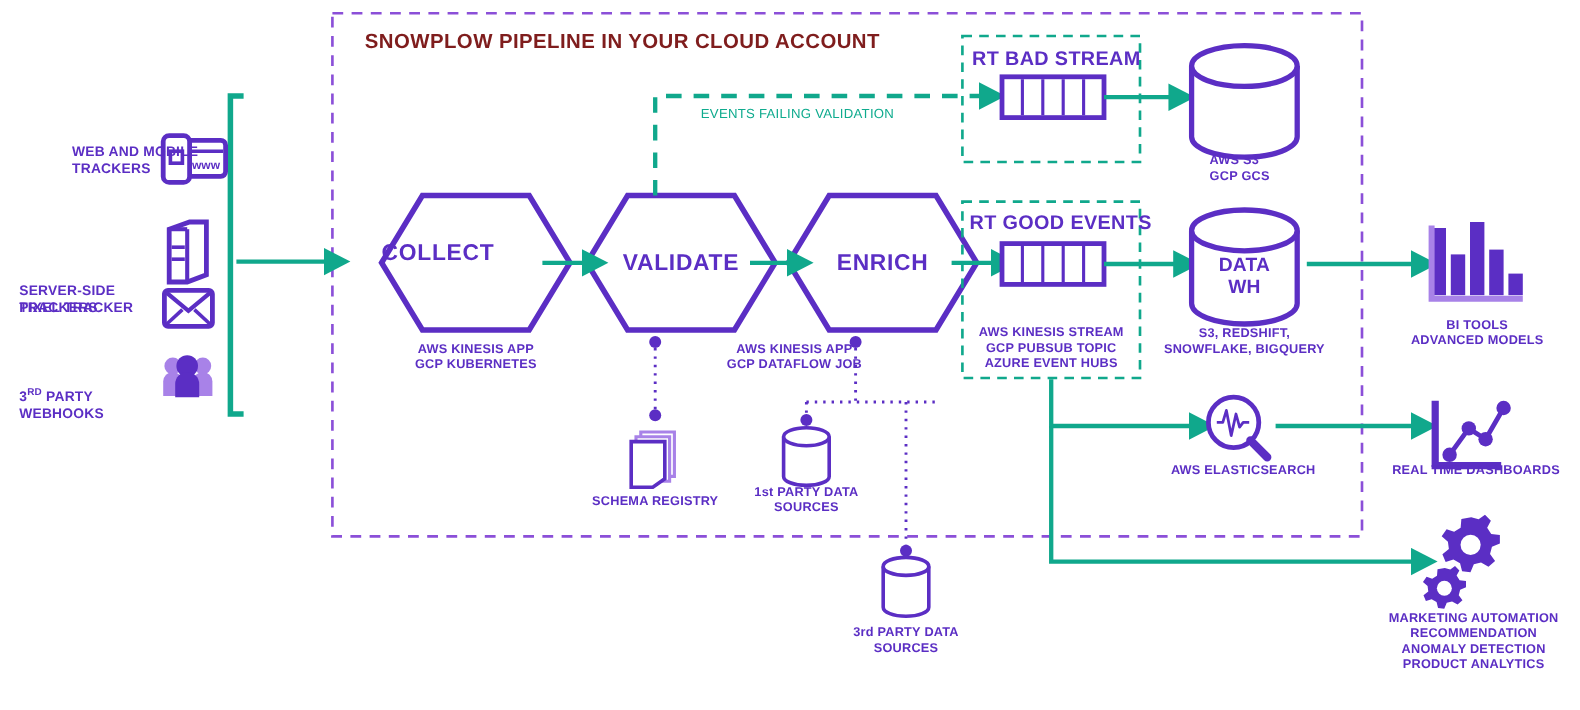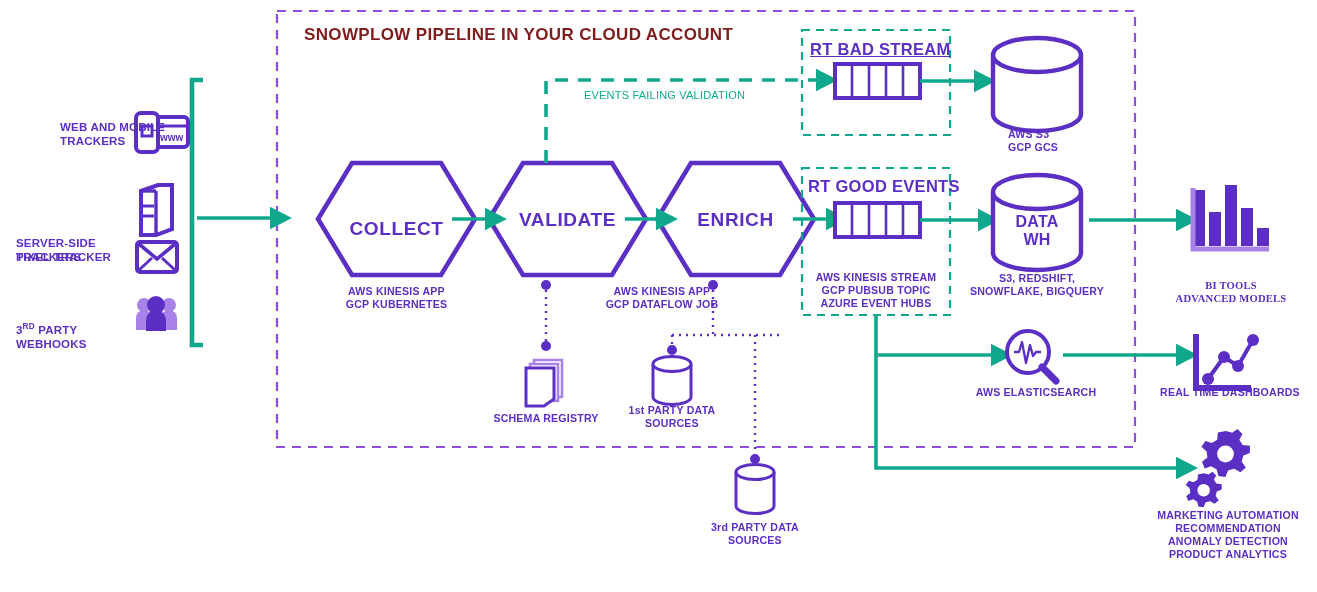--- a/index.html
+++ b/index.html
@@ -209,30 +209,30 @@
   <div class="lbl lbl-box-title" style="left:304px; top:25px;">SNOWPLOW PIPELINE IN YOUR CLOUD ACCOUNT</div>
 
   <div class="lbl lbl-src" style="left:16px; top:120px; width:112px;margin-left:44px;">WEB AND MOBILE
 TRACKERS</div>
   <div class="lbl lbl-src" style="left:16px; top:192px; width:112px;margin-top:44px;">SERVER-SIDE
 TRACKERS</div>
   <div class="lbl lbl-src" style="left:16px; top:250px; width:120px;">PIXEL TRACKER</div>
   <div class="lbl lbl-src" style="left:16px; top:302px; width:112px;margin-top:20px;">3<span class="sup">RD</span> PARTY
 WEBHOOKS</div>
 
-  <div class="lbl lbl-node" style="left:318px; top:217px; width:157px; text-align:center;">COLLECT</div>
+  <div class="lbl lbl-node" style="left:318px; top:200px; width:157px; text-align:left;">COLLECT</div>
   <div class="lbl lbl-node" style="left:489px; top:208px; width:157px; text-align:center;">VALIDATE</div>
   <div class="lbl lbl-node" style="left:657px; top:208px; width:157px; text-align:center;">ENRICH</div>
 
   <div class="lbl lbl-cap" style="left:315px; top:285px; width:163px;">AWS KINESIS APP
 GCP KUBERNETES</div>
   <div class="lbl lbl-cap" style="left:578px; top:285px; width:168px;">AWS KINESIS APP
 GCP DATAFLOW JOB</div>
 
-  <div class="lbl lbl-stream-title" style="left:810px; top:39px;text-decoration:underline;">RT BAD STREAM</div>
+  <div class="lbl lbl-stream-title" style="left:810px; top:39px;">RT BAD STREAM</div>
   <div class="lbl lbl-stream-title" style="left:808px; top:176px;">RT GOOD EVENTS</div>
   <div class="lbl lbl-cap" style="left:806px; top:271px; width:140px;">AWS KINESIS STREAM
 GCP PUBSUB TOPIC
 AZURE EVENT HUBS</div>
 
   <div class="lbl lbl-cap" style="left:976px; top:128px; width:122px; text-align:left; padding-left:32px;">AWS S3
 GCP GCS</div>
 
   <div class="lbl lbl-cyl" style="left:993px; top:213px; width:88px;">DATA
 WH</div>
@@ -240,21 +240,21 @@
 SNOWFLAKE, BIGQUERY</div>
 
   <div class="lbl lbl-cap" style="left:480px; top:412px; width:132px;">SCHEMA REGISTRY</div>
   <div class="lbl lbl-cap" style="left:616px; top:404px; width:112px;">1st PARTY DATA
 SOURCES</div>
   <div class="lbl lbl-cap" style="left:699px; top:521px; width:112px;">3rd PARTY DATA
 SOURCES</div>
 
   <div class="lbl lbl-teal" style="left:584px; top:89px;">EVENTS FAILING VALIDATION</div>
 
-  <div class="lbl lbl-cap" style="left:1155px; top:280px; width:152px;font-family:Liberation Serif, serif;">BI TOOLS
+  <div class="lbl lbl-cap" style="left:1155px; top:265px; width:152px;">BI TOOLS
 ADVANCED MODELS</div>
   <div class="lbl lbl-cap" style="left:962px; top:386px; width:148px;">AWS ELASTICSEARCH</div>
   <div class="lbl lbl-cap" style="left:1148px; top:386px; width:164px;">REAL TIME DASHBOARDS</div>
   <div class="lbl lbl-cap" style="left:1144px; top:509px; width:168px;">MARKETING AUTOMATION
 RECOMMENDATION
 ANOMALY DETECTION
 PRODUCT ANALYTICS</div>
 
 </div>
 

